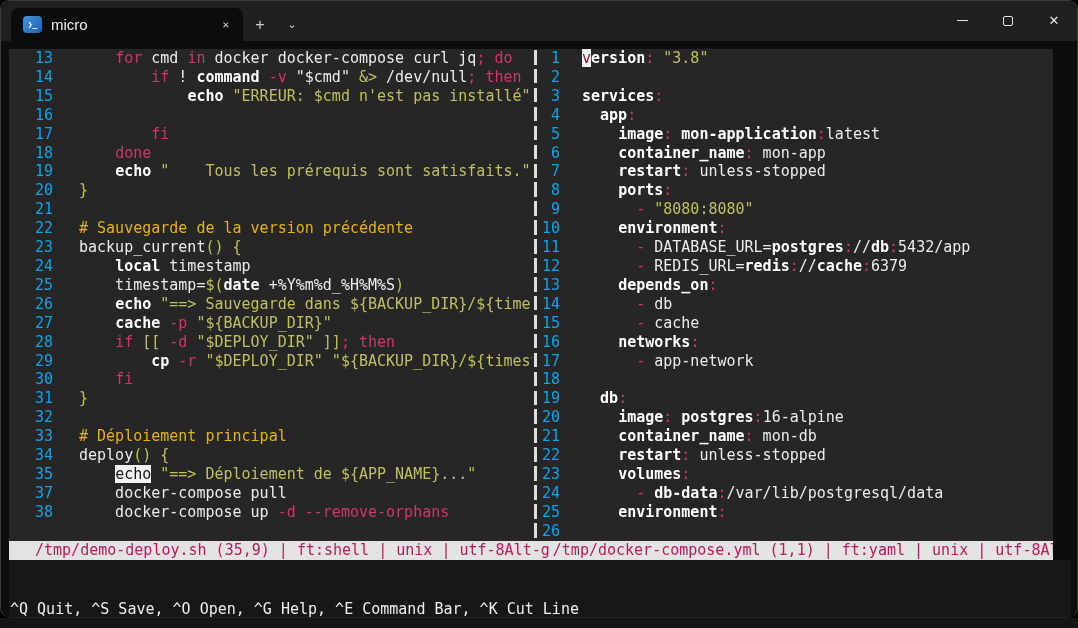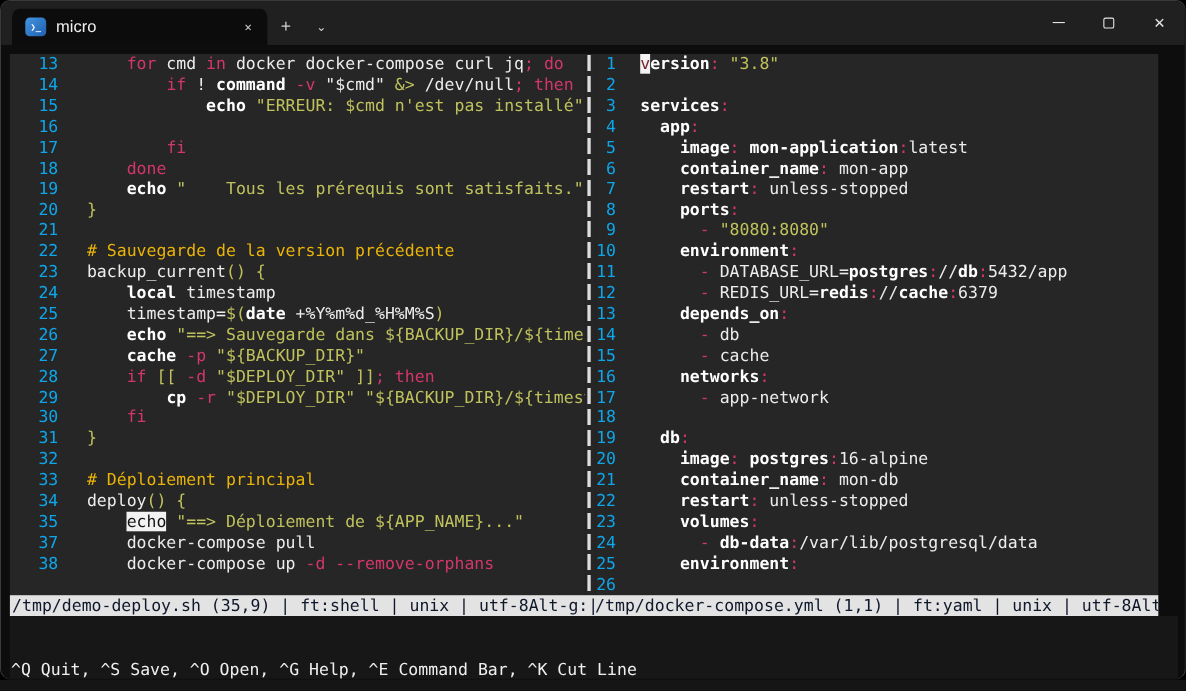--- a/index.html
+++ b/index.html
@@ -56,21 +56,21 @@
   .tk-kw  { color:#d2366b; }
   .tk-fn  { color:#ffffff;font-weight:bold; }
   .tk-str { color:#bfc25c; }
   .tk-num { color:#9a7fd6; }
   .tk-com { color:#eab308; }
   .tk-sel { background:#f2f2f2; color:#141414; }
   .tk-cur { background:#f2f2f2; color:#7c2530; }
 
   
   .statusbar { display:flex; width:1044px; height:19px; background:#e3e3e3;
-               color:#0f172a; font-size:15px; line-height:19px; white-space:pre; }
+               color:#be185d; font-size:15px; line-height:19px; white-space:pre;padding-left:24px; }
   .shalf { display:flex; justify-content:space-between; overflow:hidden; }
   .shalf.left  { width:532px; padding-left:2px; }
   .shalf.right { width:512px; }
 
   
   .keymenu { width:1062px; background:#171717; color:#efefef; font-size:15px;
              line-height:19.5px; padding:1px 0 19px 1px; white-space:pre; }
 
   .taskbar-strip { position:absolute; left:0; bottom:0; width:1078px; height:10px;
                    background:#151515; }

